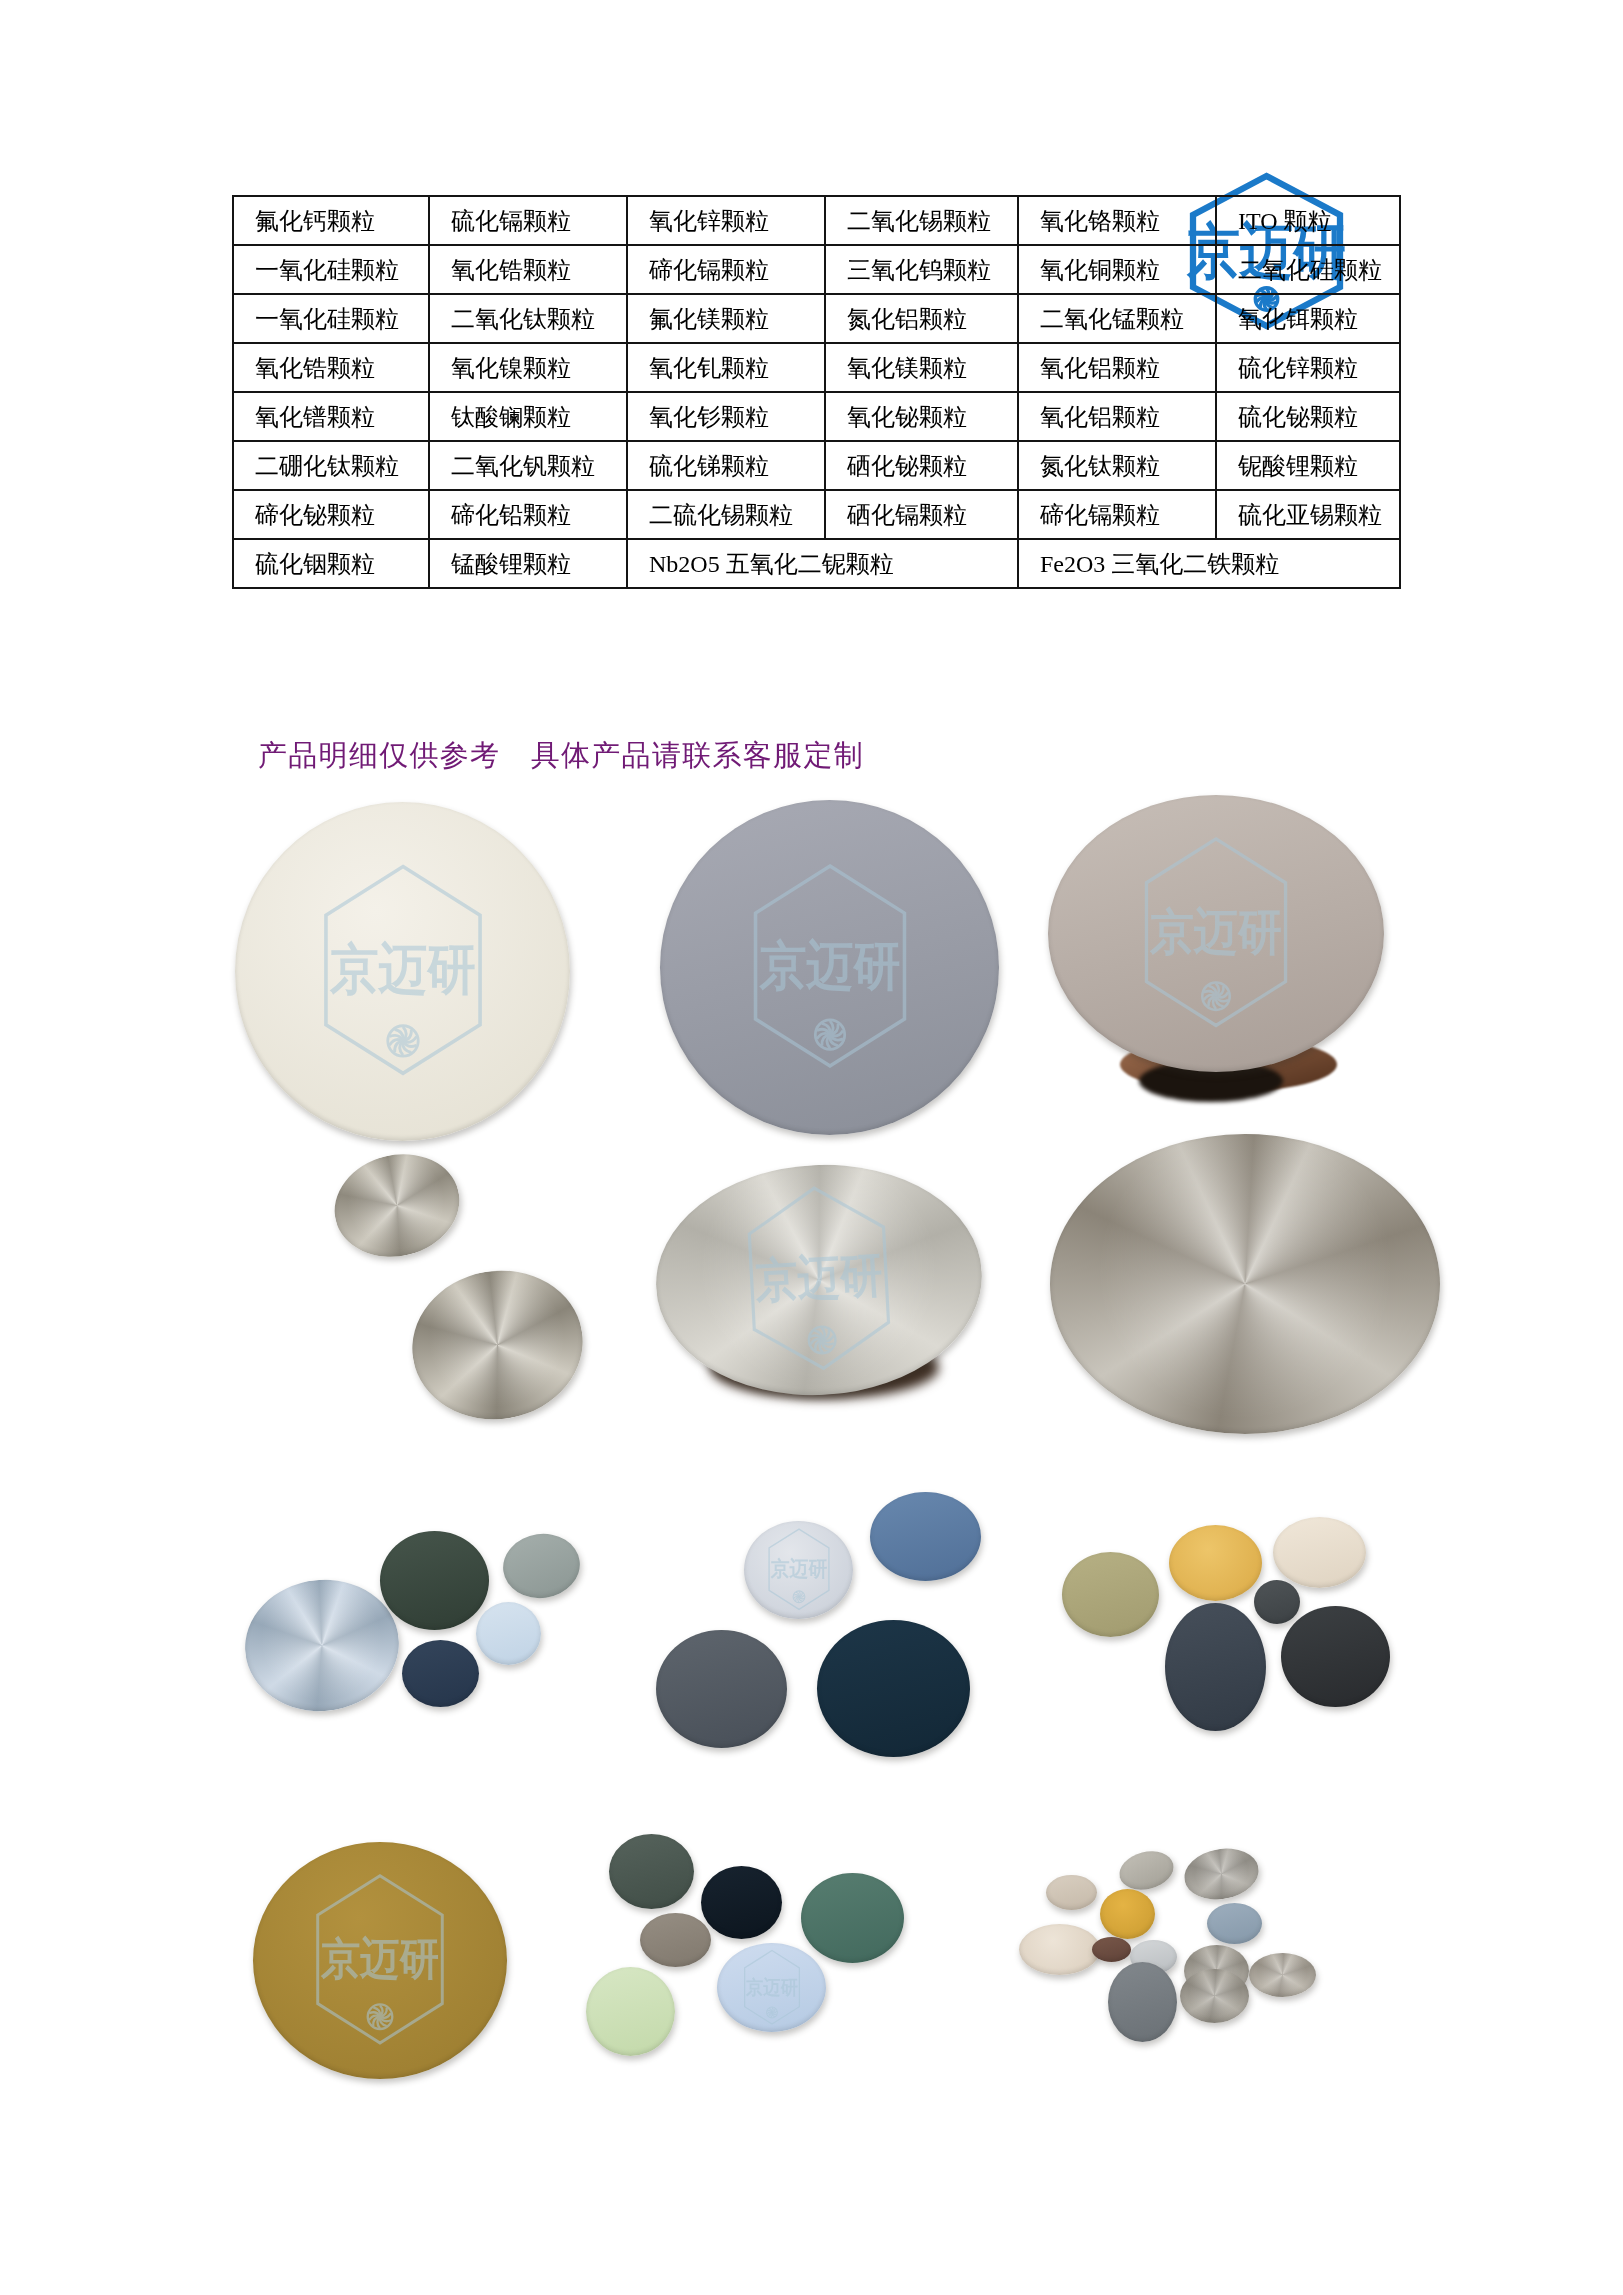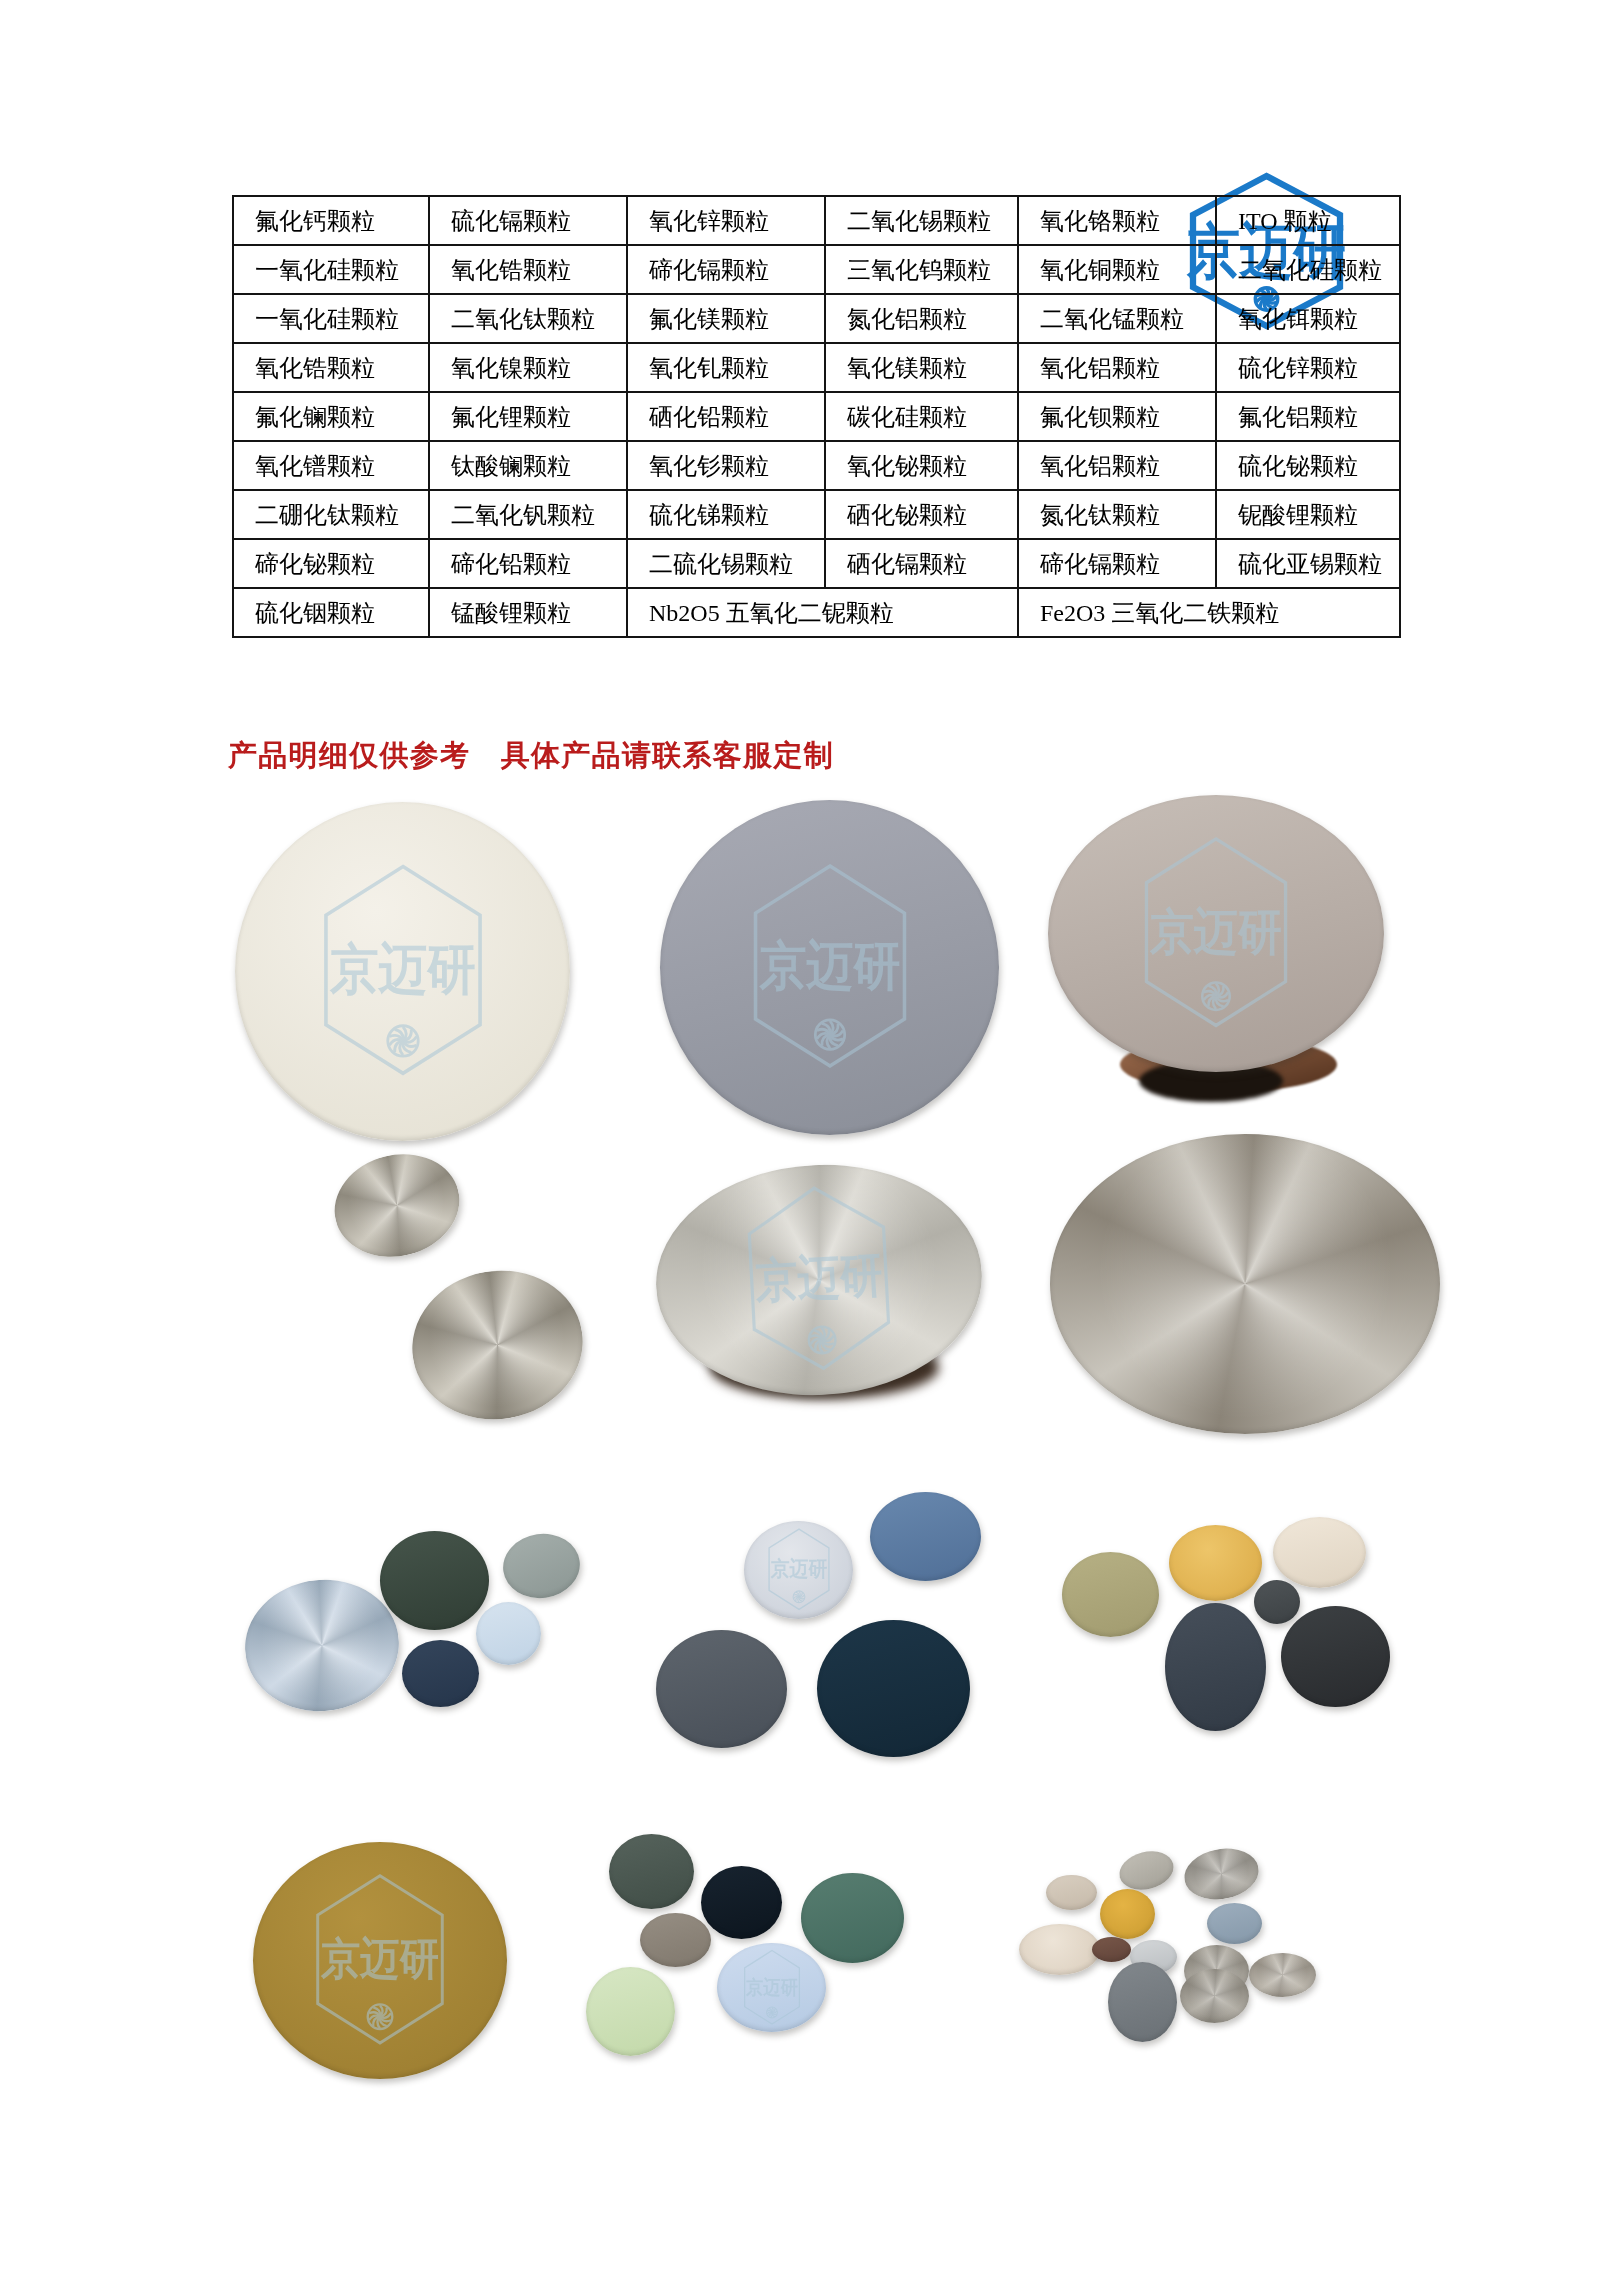--- a/index.html
+++ b/index.html
@@ -15,22 +15,22 @@
   table.products td{
     border:2px solid #141414;height:47px;font-size:24px;color:#000000;
     padding:0 3.9px 0 21px;vertical-align:middle;white-space:nowrap;overflow:visible;
     background:transparent;font-family:"Liberation Serif","Liberation Sans",serif;
   }
   
   .brand-logo{position:absolute;left:1191px;top:173px;width:151px;height:162px;z-index:1;}
   .brand-logo svg{overflow:visible;display:block;width:100%;height:100%;}
   
   .caption{
-    position:absolute;left:228px;top:736px;font-size:29px;font-weight:bold;
-    color:#b91c1c;letter-spacing:1.3px;z-index:2;white-space:pre;
+    position:absolute;left:258px;top:736px;font-size:29px;font-weight:normal;
+    color:#701a75;letter-spacing:1.3px;z-index:2;white-space:pre;
   }
   
   #photos{position:absolute;left:0;top:0;width:1623px;height:2295px;z-index:0;}
   .disc{position:absolute;border-radius:50%;}
   .disc .wm{position:absolute;left:50%;top:50%;transform:translate(-50%,-50%);pointer-events:none;}
   .disc .wm svg{overflow:visible;display:block;width:100%;height:100%;}
 </style>
 </head>
 <body>
 
@@ -279,28 +279,20 @@
         </tr>
         <tr>
           <td>氧化锆颗粒</td>
           <td>氧化镍颗粒</td>
           <td>氧化钆颗粒</td>
           <td>氧化镁颗粒</td>
           <td>氧化铝颗粒</td>
           <td>硫化锌颗粒</td>
         </tr>
         <tr>
-          <td>氟化镧颗粒</td>
-          <td>氟化锂颗粒</td>
-          <td>硒化铅颗粒</td>
-          <td>碳化硅颗粒</td>
-          <td>氟化钡颗粒</td>
-          <td>氟化铝颗粒</td>
-        </tr>
-        <tr>
           <td>氧化镨颗粒</td>
           <td>钛酸镧颗粒</td>
           <td>氧化钐颗粒</td>
           <td>氧化铋颗粒</td>
           <td>氧化铝颗粒</td>
           <td>硫化铋颗粒</td>
         </tr>
         <tr>
           <td>二硼化钛颗粒</td>
           <td>二氧化钒颗粒</td>

